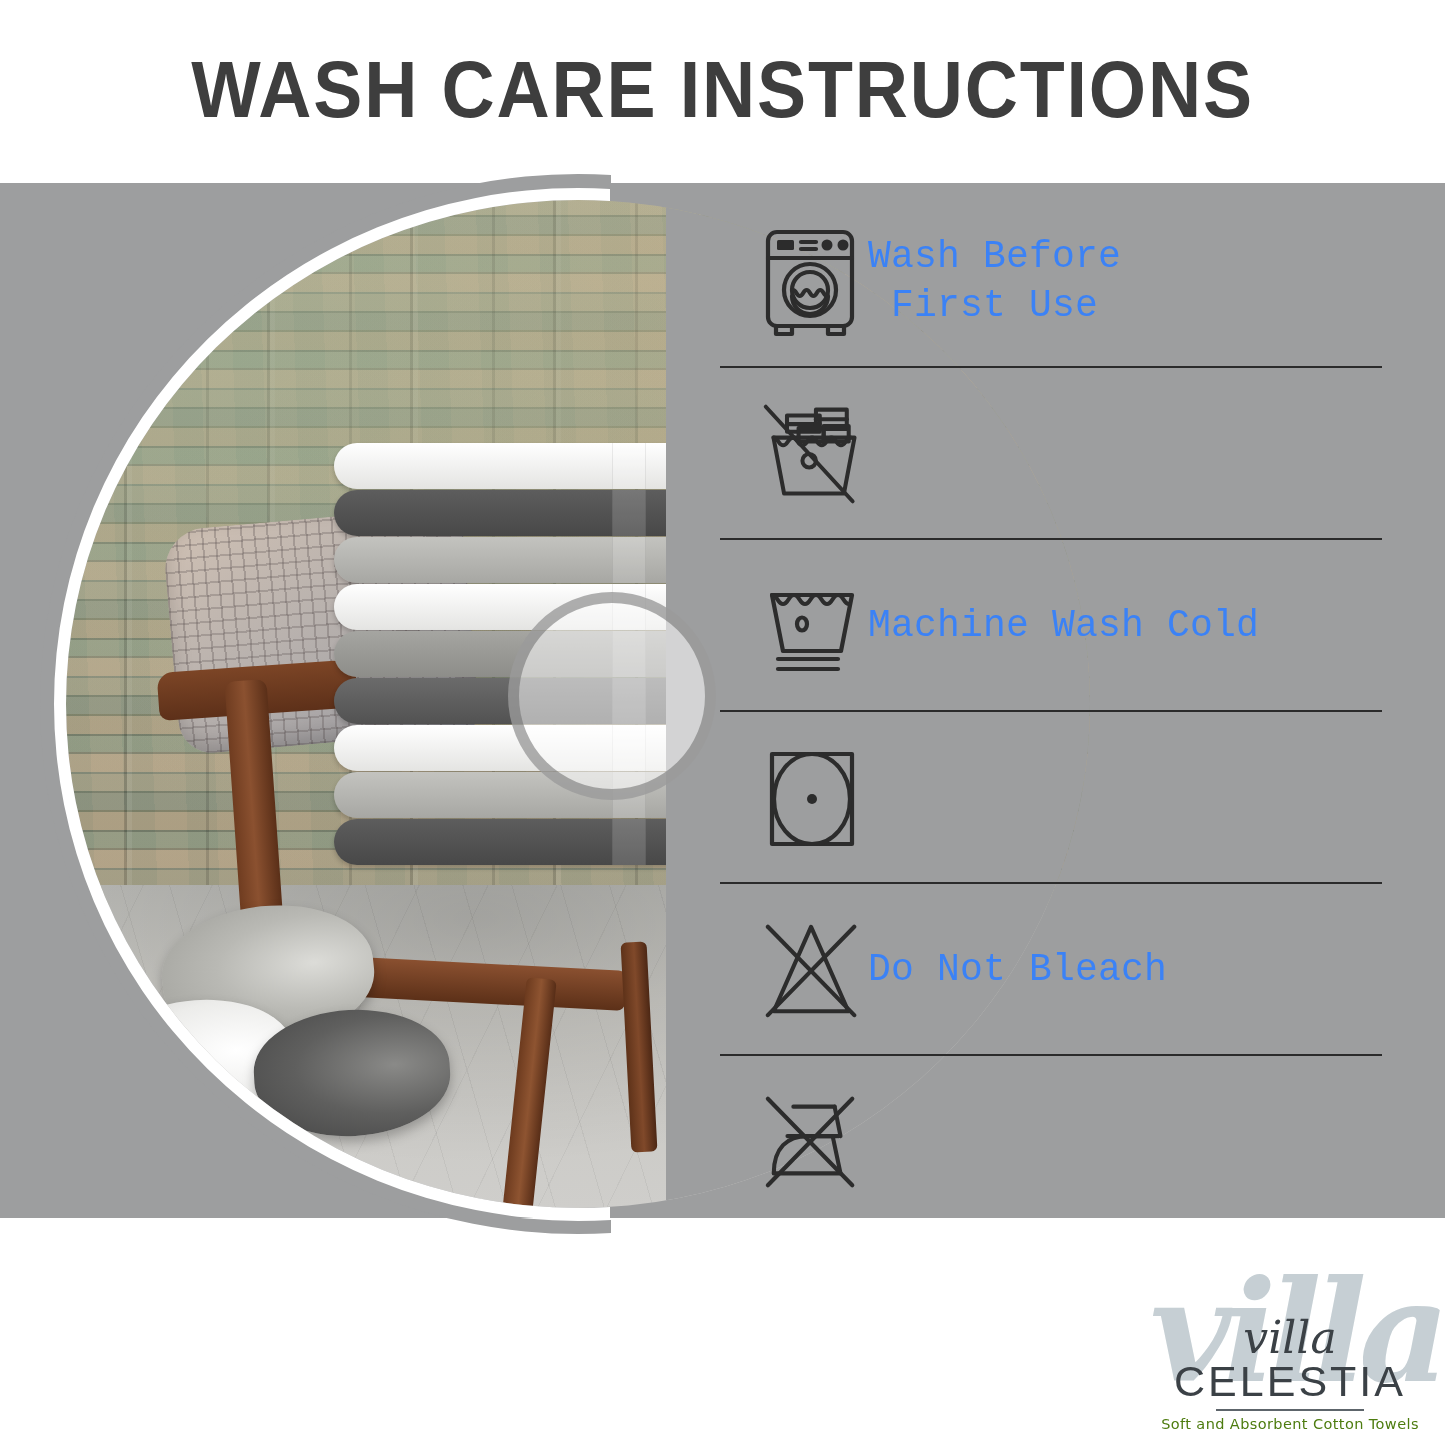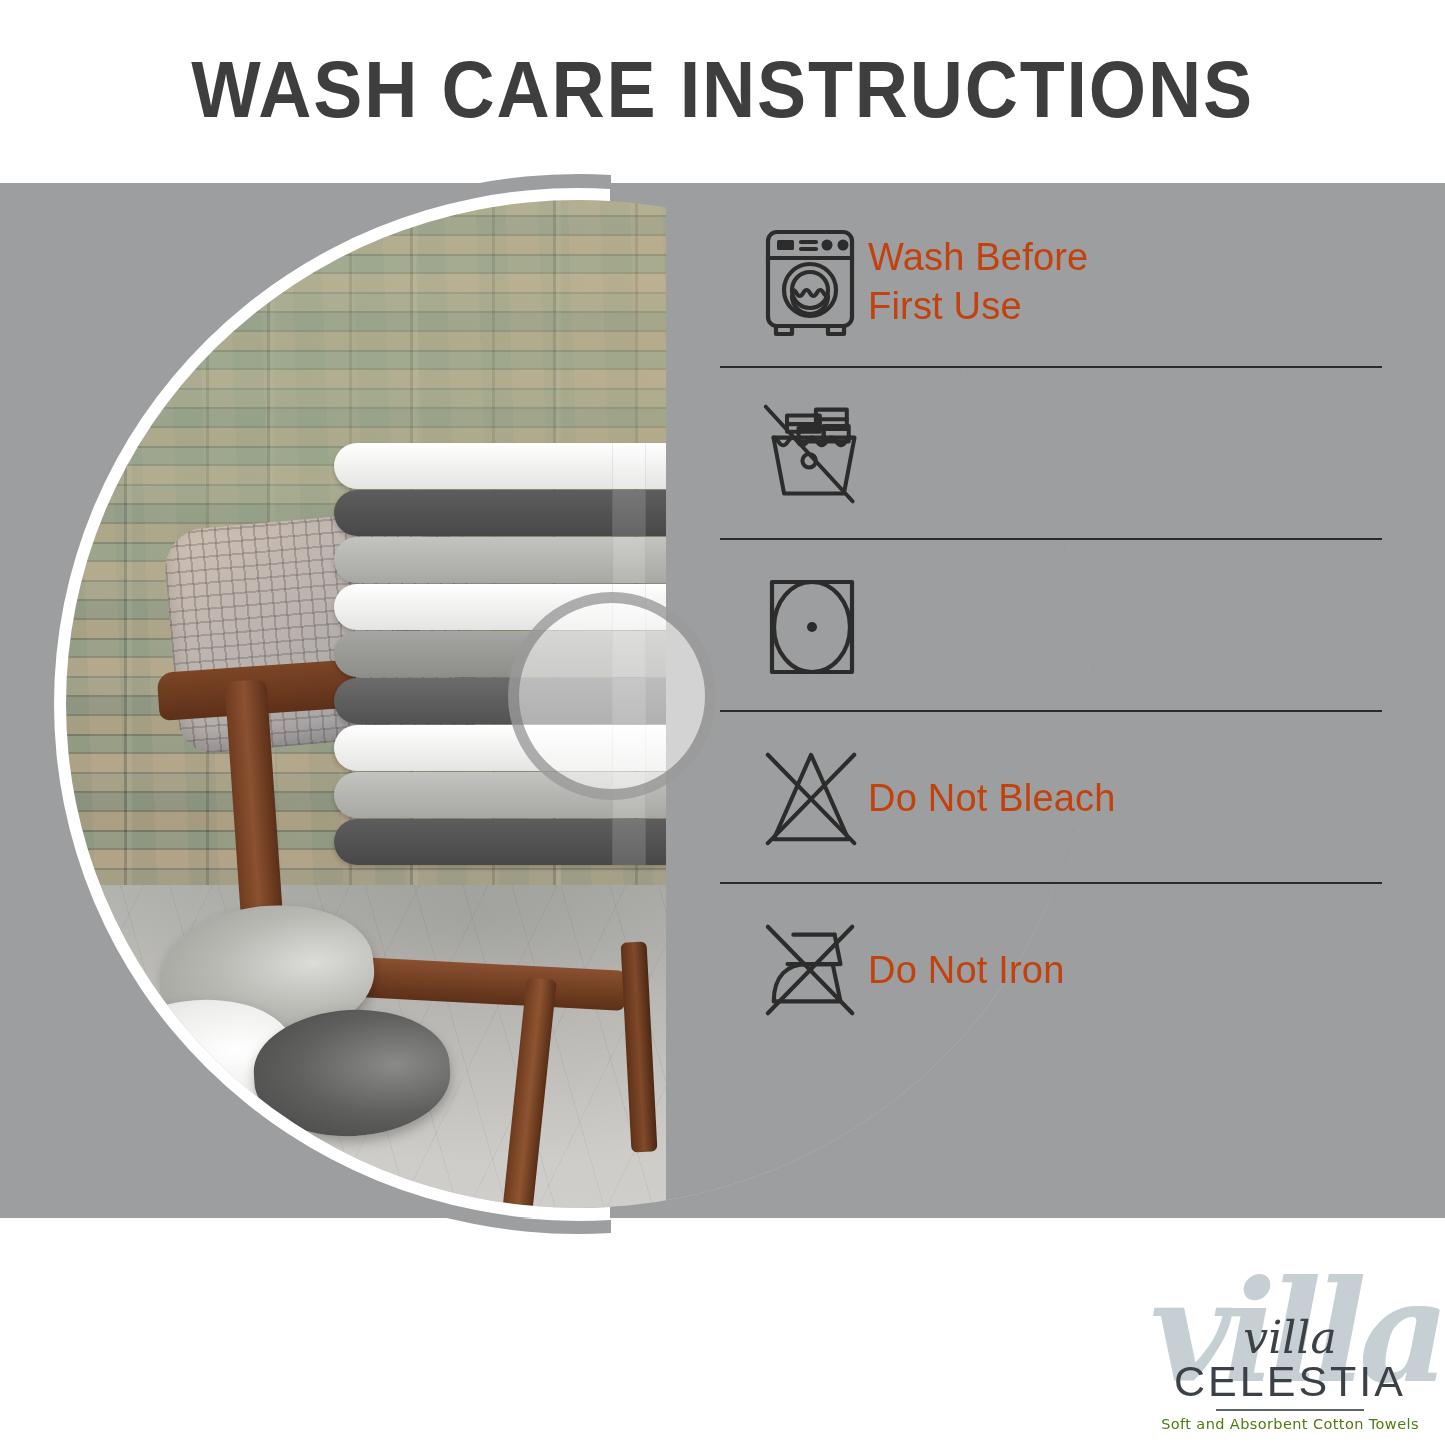--- a/index.html
+++ b/index.html
@@ -309,27 +309,28 @@
   .row .icon-cell {
     width: 150px;
     min-width: 150px;
     display: flex;
     align-items: center;
     justify-content: flex-start;
     padding-left: 42px;
     box-sizing: border-box;
   }
   .row .label {
-    font-family: Liberation Sans, sans-serif;
+    font-family: Liberation Mono, monospace;
     font-weight: 400;
     font-size: 38px;
     line-height: 1.28;
-    color: #c2410c;
+    color: #3b82f6;
     letter-spacing: 0.2px;
     white-space: pre-line;
+    text-align: center;
   }
   .sep {
     position: absolute;
     left: 2px;
     bottom: 0;
     width: 662px;
     height: 2px;
     background: #2b2b2b;
   }
   .row:last-child .sep { display: none; }
@@ -489,20 +490,33 @@
         <line class="ic" x1="58" y1="19" x2="90" y2="19"></line>
         <rect class="ic" x="40" y="28" width="26" height="14"></rect>
         <rect class="ic" x="66" y="26" width="26" height="16"></rect>
         <line class="ic" x1="6" y1="6" x2="96" y2="104"></line>
         <circle class="ic" cx="51" cy="62" r="7"></circle>
       </svg>
     </div>
     <div class="sep"></div>
   </div>
 
+  <div class="row">
+    <div class="icon-cell">
+      <svg width="104" height="102" viewBox="0 0 104 102">
+        <path class="ic" d="M12 20h80l-11 56H23z"></path>
+        <path class="ic" d="M12 20c5.5 0 5.5 9 11 9s5.5-9 11-9 5.5 9 11 9 5.5-9 11-9 5.5 9 11 9 5.5-9 11-9 5.5 9 11 9"></path>
+        <ellipse class="ic" cx="42" cy="49" rx="5" ry="6.5"></ellipse>
+        <line class="ic" x1="18" y1="84" x2="78" y2="84"></line>
+        <line class="ic" x1="18" y1="94" x2="78" y2="94"></line>
+      </svg>
+    </div>
+    <div class="label">Machine Wash Cold</div>
+    <div class="sep"></div>
+  </div>
 
   <div class="row">
     <div class="icon-cell">
       <svg width="102" height="104" viewBox="0 0 102 104">
         <rect class="ic" x="12" y="8" width="80" height="90"></rect>
         <ellipse class="ic" cx="52" cy="53" rx="38" ry="45"></ellipse>
         <circle class="ic-f" cx="52" cy="53" r="5"></circle>
       </svg>
     </div>
     <div class="sep"></div>
@@ -524,21 +538,20 @@
     <div class="icon-cell">
       <svg width="110" height="104" viewBox="0 0 110 104">
         <path class="ic" d="M14 84c0-26 14-38 34-38h26l8 38z"></path>
         <line class="ic" x1="34" y1="16" x2="76" y2="16"></line>
         <path class="ic" d="M76 16l6 30"></path>
         <line class="ic" x1="28" y1="46" x2="80" y2="46"></line>
         <line class="ic" x1="8" y1="8" x2="94" y2="96"></line>
         <line class="ic" x1="94" y1="8" x2="8" y2="96"></line>
       </svg>
     </div>
-    <div class="label">Do Not Iron</div>
 
   </div>
 
 </div>
 
 <div class="logo">
   <div class="logo-script">villa</div>
   <div class="logo-villa">villa</div>
   <div class="logo-name">CELESTIA</div>
   <div class="logo-rule"></div>

